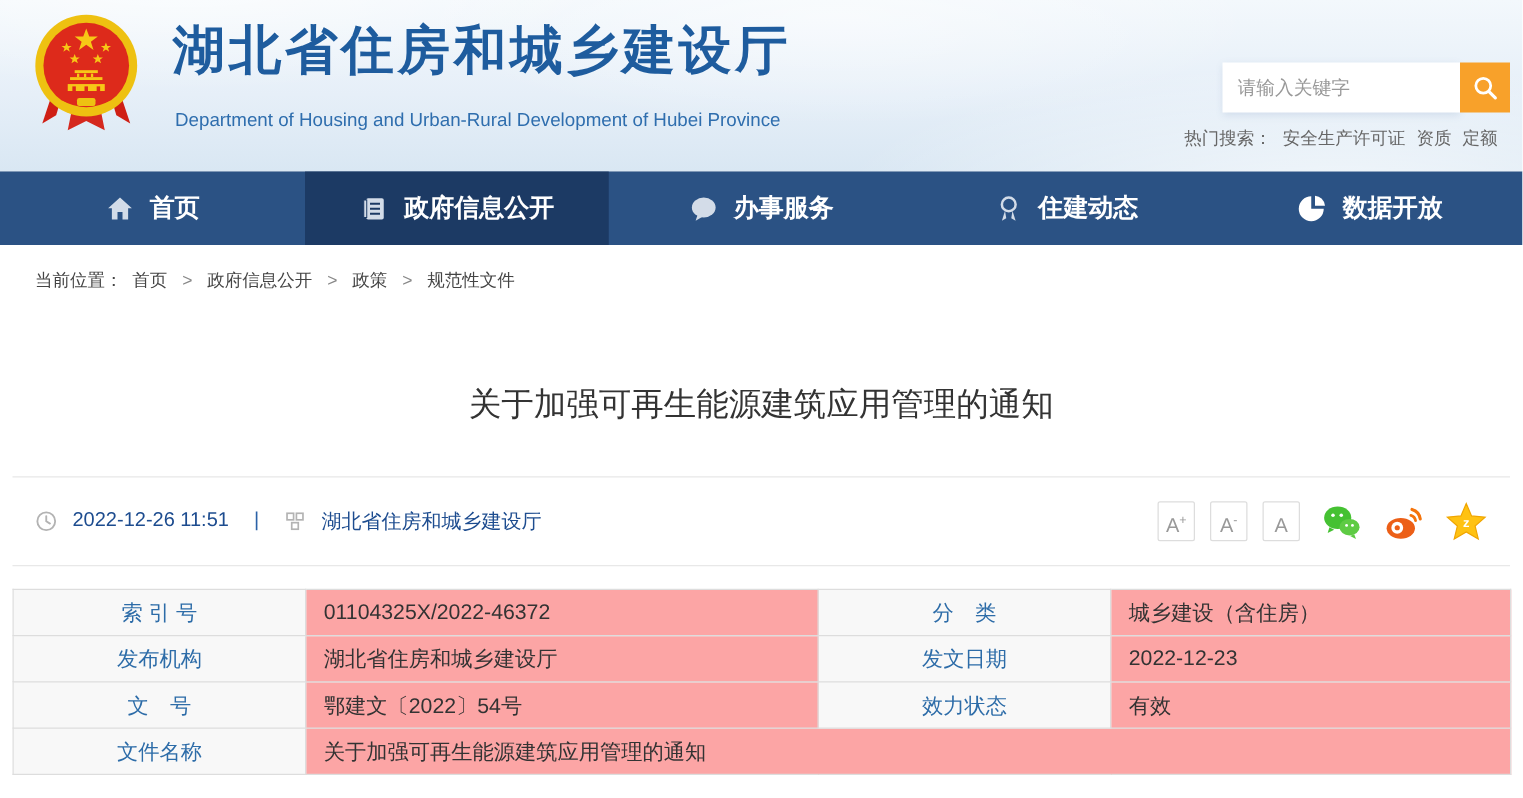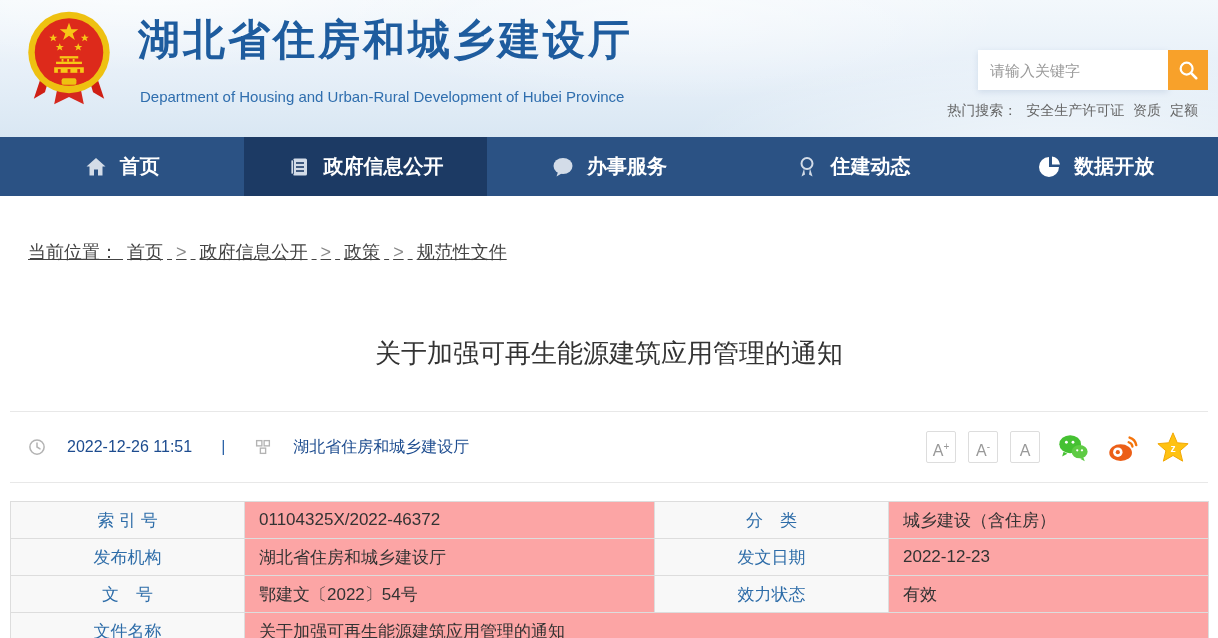--- a/index.html
+++ b/index.html
@@ -39,33 +39,33 @@
   
   .nav { display:flex; height:59px; background:#2b5284; }
   .nav-item {
     flex:1; display:flex; align-items:center; justify-content:center; gap:12px;
     color:#fff; font-size:20px; font-weight:bold; cursor:pointer;
   }
   .nav-item.active { background:#1c3a64; }
   .nav-item svg { display:block; }
 
   
-  .breadcrumb { margin:44px 0 0 28px; font-size:18px; color:#444;text-decoration:underline; }
+  .breadcrumb { margin:20px 0 0 28px; font-size:14px; color:#444; }
   .breadcrumb a { color:#444; text-decoration:none; margin:0 4px; }
   .breadcrumb .sep { color:#888; margin:0 4px; }
 
   
   .article-title { text-align:center; margin-top:72px; font-size:26px; font-weight:500; color:#333; }
 
   .meta-section {
     margin:40px 10px 0; height:72px;
     border-top:1px solid #e8e8e8; border-bottom:1px solid #e8e8e8;
     display:flex; align-items:center; justify-content:space-between; padding:0 18px;
   }
-  .meta-left { display:flex; align-items:center; gap:21px; font-size:16px; color:#1d4c8f; }
+  .meta-left { display:flex; align-items:center; gap:12px; font-size:16px; color:#1d4c8f; }
   .meta-divider { color:#2b62a7; margin:0 8px; }
   .meta-right { display:flex; align-items:center; gap:12px; }
   .font-btn {
     width:30px; height:32px; border:1px solid #ddd; border-radius:2px; background:#fff;
     color:#999; font-size:16px; cursor:pointer; line-height:30px; text-align:center;
     font-family:"Liberation Sans","DejaVu Sans",sans-serif;
   }
   .font-btn sup { font-size:10px; }
   .share-icon { width:34px; height:34px; cursor:pointer; margin-left:4px; }
 

